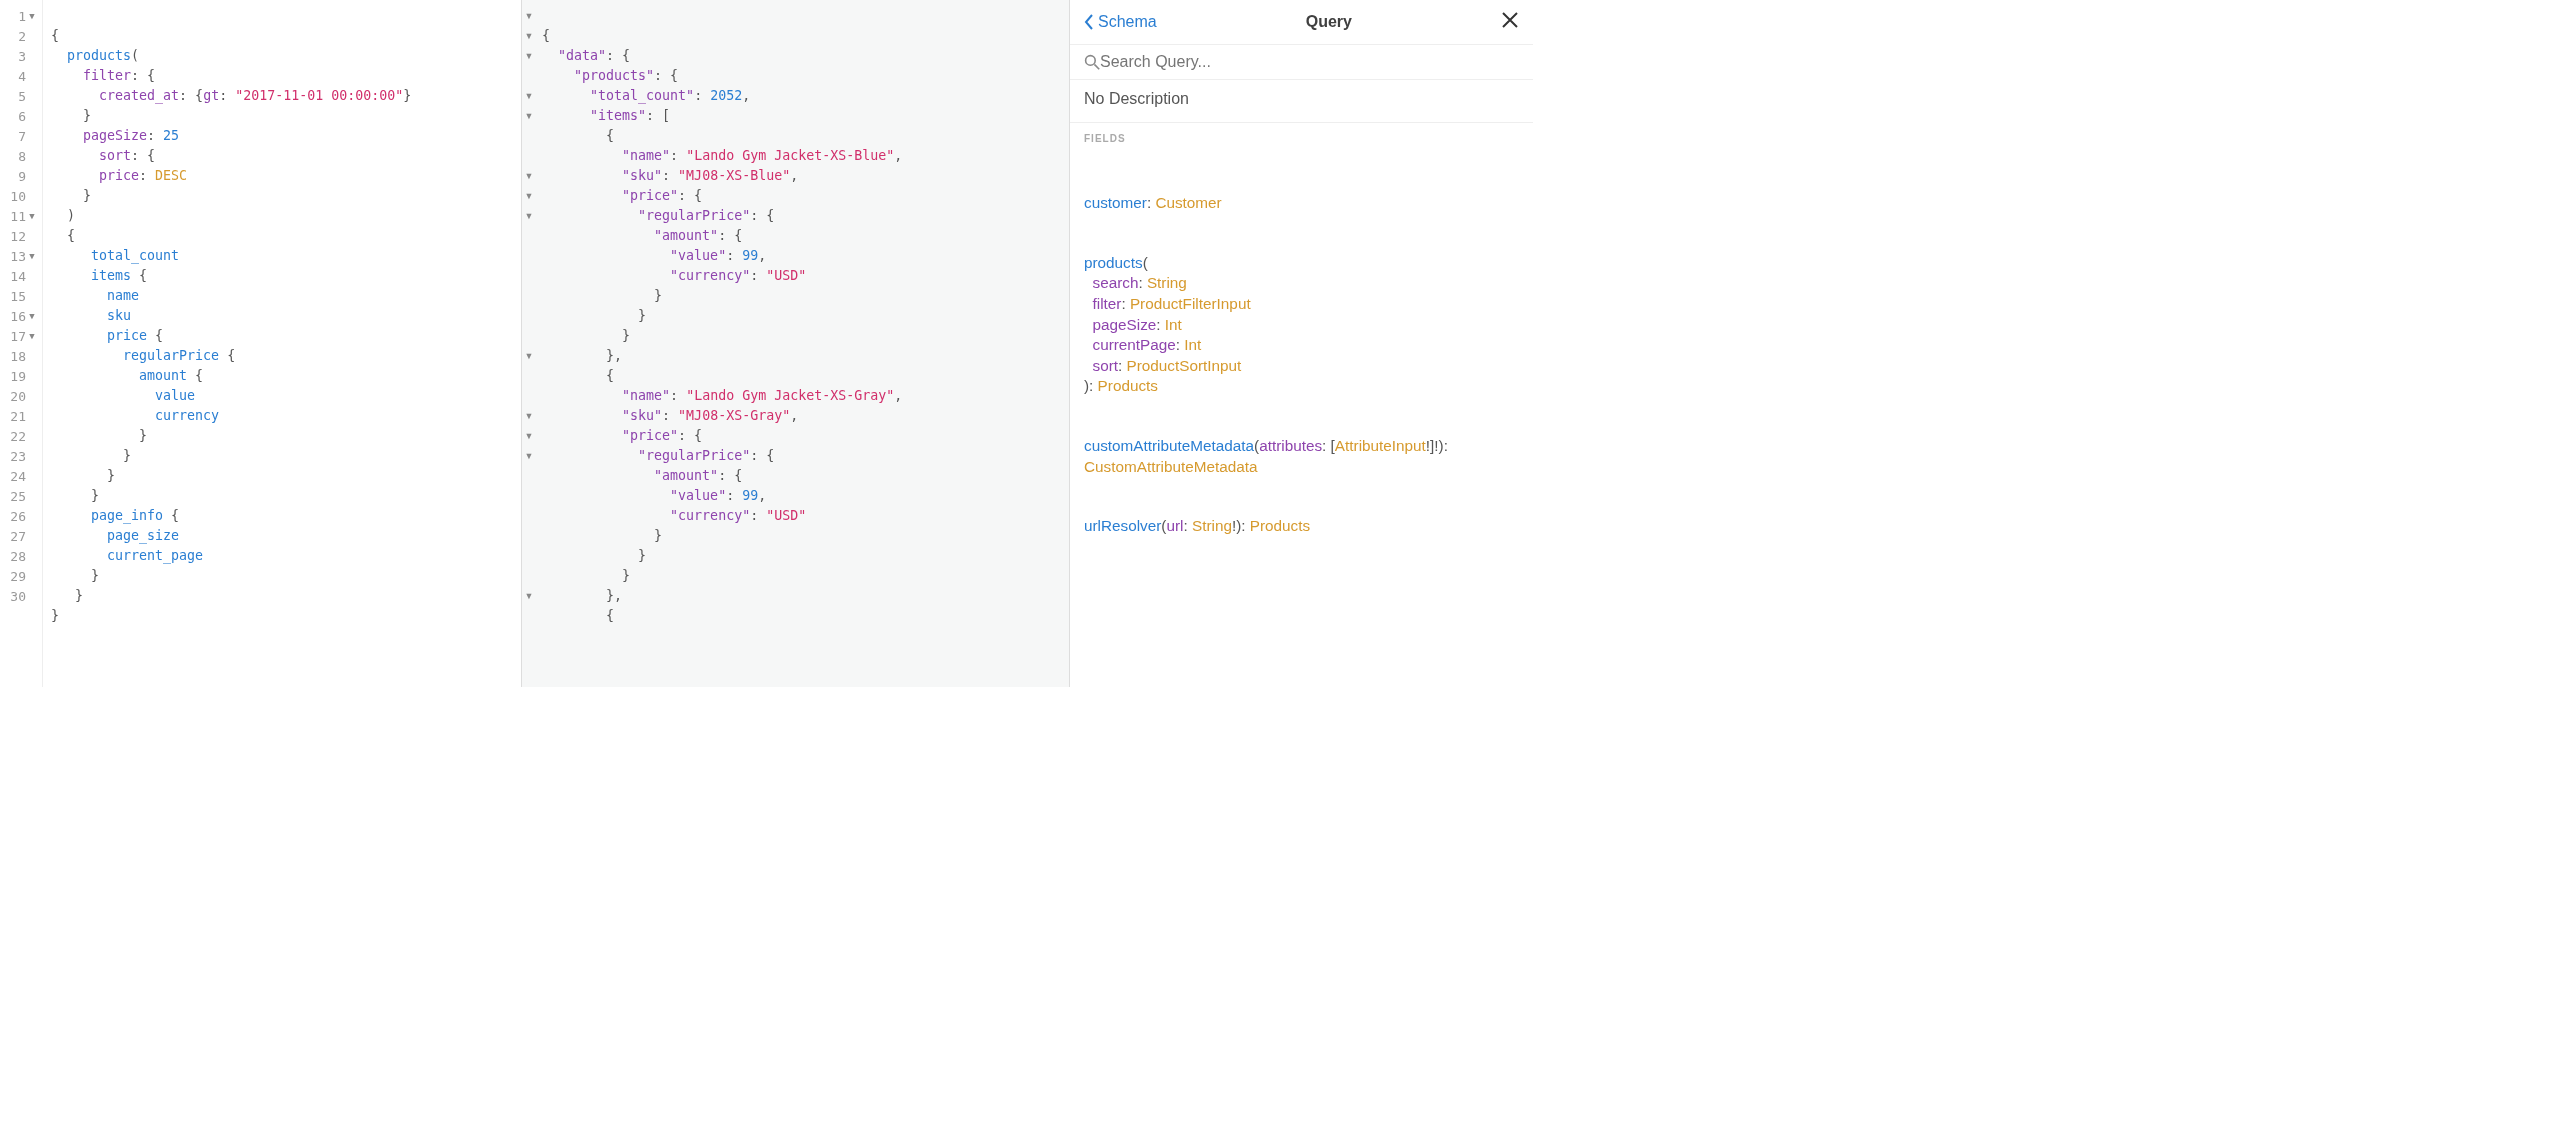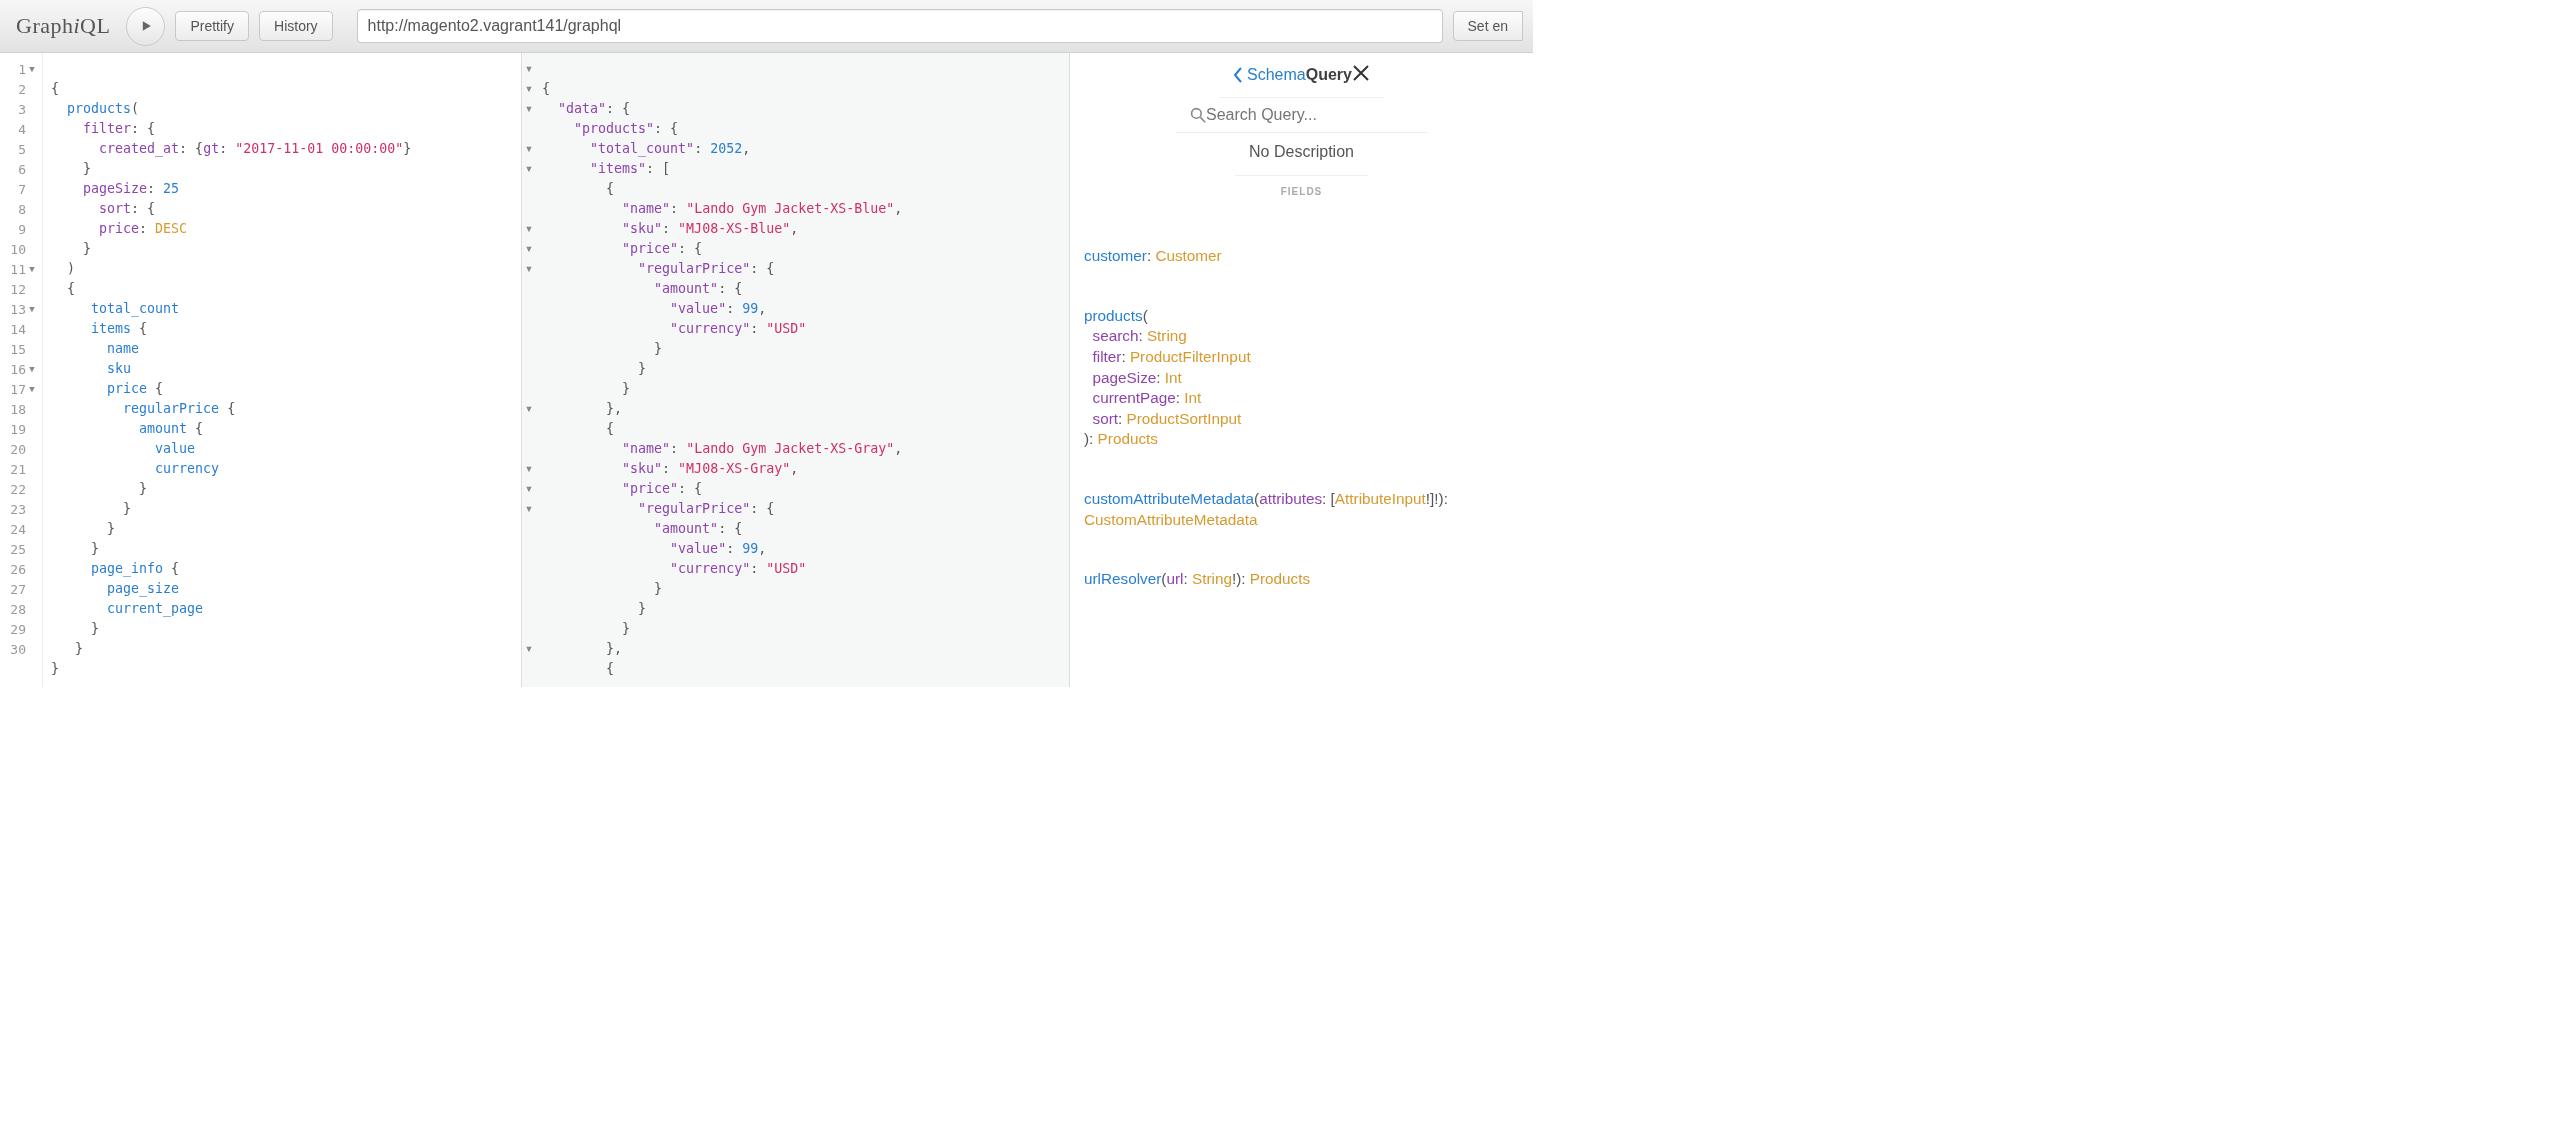--- a/index.html
+++ b/index.html
@@ -22,21 +22,21 @@
 .gutter-line { height: 20px; display: flex; align-items: center; justify-content: flex-end; gap: 2px; padding-right: 2px; }
 .fold-mark { font-size: 9px; color: #888; width: 8px; text-align: center; }
 .editor-code { flex: 1; padding: 6px 0 0 8px; font-family: Menlo, Consolas, monospace; font-size: 13.3px; line-height: 20px; white-space: pre; overflow: hidden; color: #555; }
 
 .result-pane { flex: 1; display: flex; background: #f6f7f7; border-right: 1px solid #ddd; }
 .result-fold-col { width: 14px; padding-top: 6px; }
 .fold-tri { color: #888; font-size: 9px; height: 20px; display:flex; align-items:center; justify-content:center; }
 .result-code { flex:1; padding: 6px 0 0 6px; font-family: Menlo, Consolas, monospace; font-size: 13.3px; line-height: 20px; white-space: pre; overflow: hidden; color: #555; }
 
 
-.doc { width: 463px; display: flex; flex-direction: column; background: #fff; align-items: center; }
+.doc { width: 463px; display: flex; flex-direction: column; background: #fff; }
 .doc-header { display:flex; align-items:center; justify-content:space-between; height:45px; padding: 0 14px; border-bottom:1px solid #eee; }
 .doc-back { display:flex; align-items:center; gap:4px; color:#2a7ed2; font-size:16px; cursor:pointer; }
 .doc-title { font-weight:700; font-size:16px; color:#404040; }
 .doc-close { font-size:22px; cursor:pointer; color:#333; }
 .doc-search-row { display:flex; align-items:center; gap:0; padding: 8px 14px; border-bottom:1px solid #eee; }
 .doc-search-row input { flex:1; border:none; outline:none; font-size:16px; color:#888; }
 .doc-desc { padding: 10px 14px 14px 14px; color:#555; font-size:16px; border-bottom:1px solid #eee; }
 .doc-section-title { padding: 10px 14px 6px 14px; color:#aaa; font-size:10px; letter-spacing:1px; font-weight:700; }
 .doc-fields { padding: 4px 14px 14px 14px; font-size:15.3px; line-height:1.35; }
 .doc-field-block { margin-bottom: 12px; margin-top: 39px; }
@@ -52,34 +52,20 @@
 .cm-str { color:#d12f6b; }
 .cm-punc { color:#555; }
 .cm-kw { color:#d69a2e; }
 .cm-jkey { color:#8e44ad; }
 </style>
 </head>
 <body>
 
 <div class="app">
 
-  <div class="topbar">
-    <div class="logo">
-      <span>Graph</span><em>i</em><span>QL</span>
-    </div>
-    <button class="execute-btn" aria-label="Execute">
-      <svg viewBox="0 0 40 40">
-          <path d="M12 8 L32 20 L12 32 Z" fill="#666"></path>
-        </svg>
-    </button>
-    <button class="toolbar-btn">Prettify</button>
-    <button class="toolbar-btn">History</button>
-    <input class="endpoint-input" value="http://magento2.vagrant141/graphql" style="">
-    <button class="toolbar-btn" style="border-top-right-radius:0;border-bottom-right-radius:0;">Set en</button>
-  </div>
 
   <div class="main">
 
     <div class="editor-wrap" style="flex:0 0 522px;">
       <div class="gutter" id="gutter">
           <div class="gutter-line">
             <span>1</span>
             <span class="fold-mark">▼</span>
           </div>
           <div class="gutter-line">

